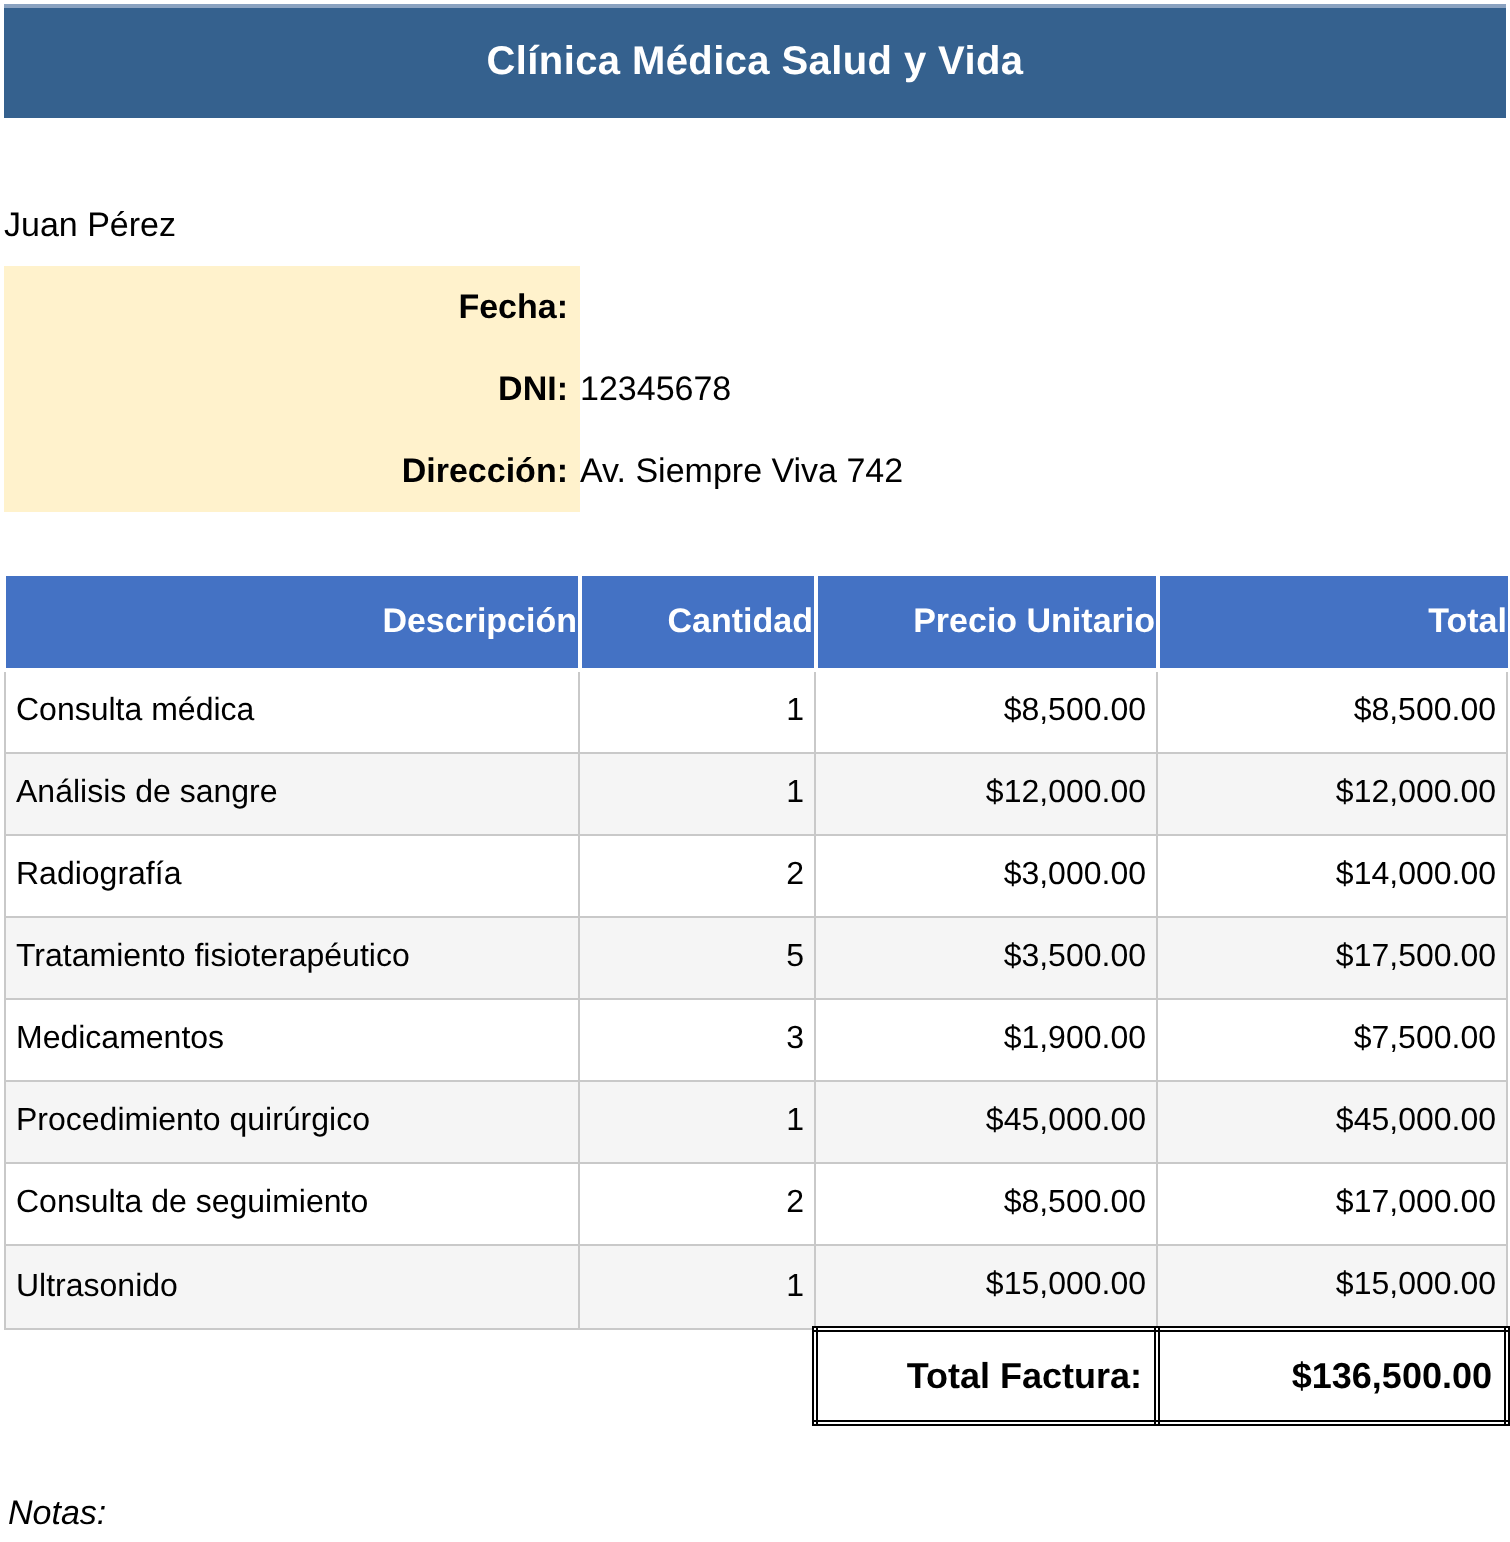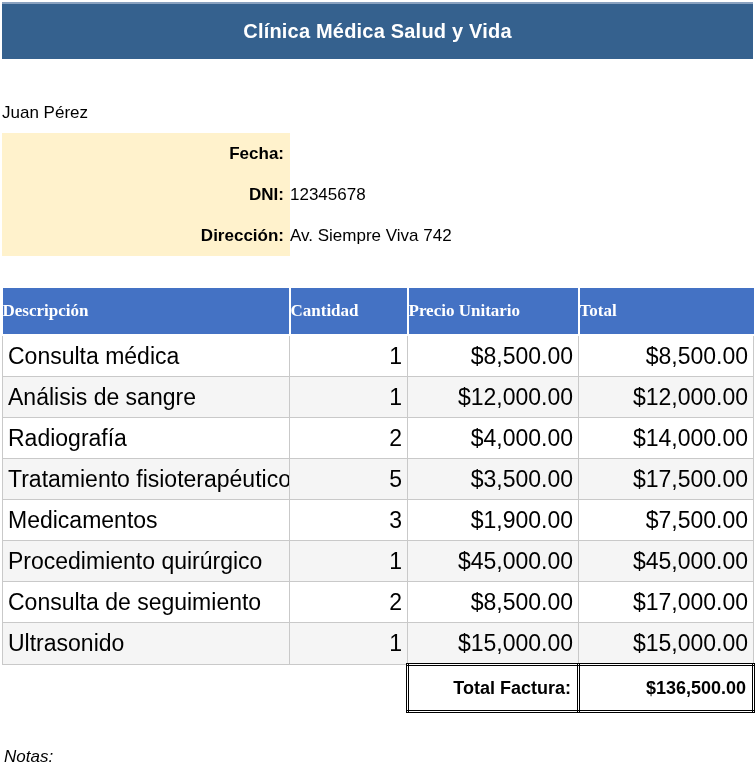--- a/index.html
+++ b/index.html
@@ -41,31 +41,30 @@
   .invoice { position: absolute; left: 2px; top: 288px; }
   table { border-collapse: collapse; table-layout: fixed; width: 751px; }
   col.c-desc  { width: 287px; }
   col.c-cant  { width: 118px; }
   col.c-prec  { width: 171px; }
   col.c-tot   { width: 175px; }
 
   thead th {
     background: #4472C4; color: #ffffff;
     font-weight: 700; font-size: 17px;
-    height: 46px; text-align: left;
+    height: 46px; text-align: right;
     border-bottom: 2px solid #ffffff;
     padding: 0;
-    font-family: Liberation Serif, serif;
   }
   thead th + th { border-left: 2px solid #ffffff; }
 
   tbody td {
     border: 1px solid #C9C9C9;
     height: 40px; padding: 0 5px;
-    font-size: 23px; background: #ffffff;
+    font-size: 16px; background: #ffffff;
     overflow: hidden; white-space: nowrap;
   }
   tbody tr:nth-child(even) td { background: #F5F5F5; }
   .num { text-align: right; }
 
   tfoot td { padding: 0 6px; }
   tfoot .spacer-cell { border: none; background: transparent; }
   tfoot .total-label-cell, tfoot .total-value-cell {
     border: 3px double #000000;
     height: 44px;
@@ -128,21 +127,21 @@
   </tr>
         <tr>
     <td>Análisis de sangre</td>
     <td class="num">1</td>
     <td class="num">$12,000.00</td>
     <td class="num">$12,000.00</td>
   </tr>
         <tr>
     <td>Radiografía</td>
     <td class="num">2</td>
-    <td class="num">$4,000.00</td>
+    <td class="num">$3,000.00</td>
     <td class="num">$14,000.00</td>
   </tr>
         <tr>
     <td>Tratamiento fisioterapéutico</td>
     <td class="num">5</td>
     <td class="num">$3,500.00</td>
     <td class="num">$17,500.00</td>
   </tr>
         <tr>
     <td>Medicamentos</td>

